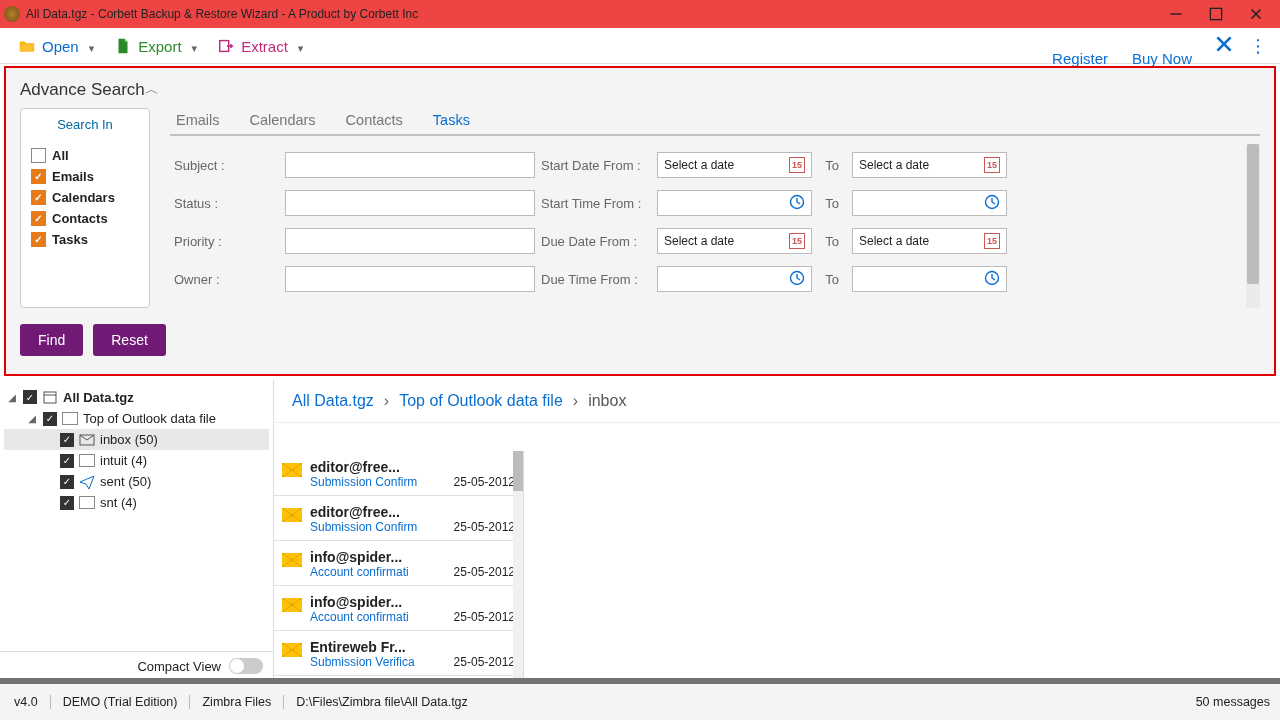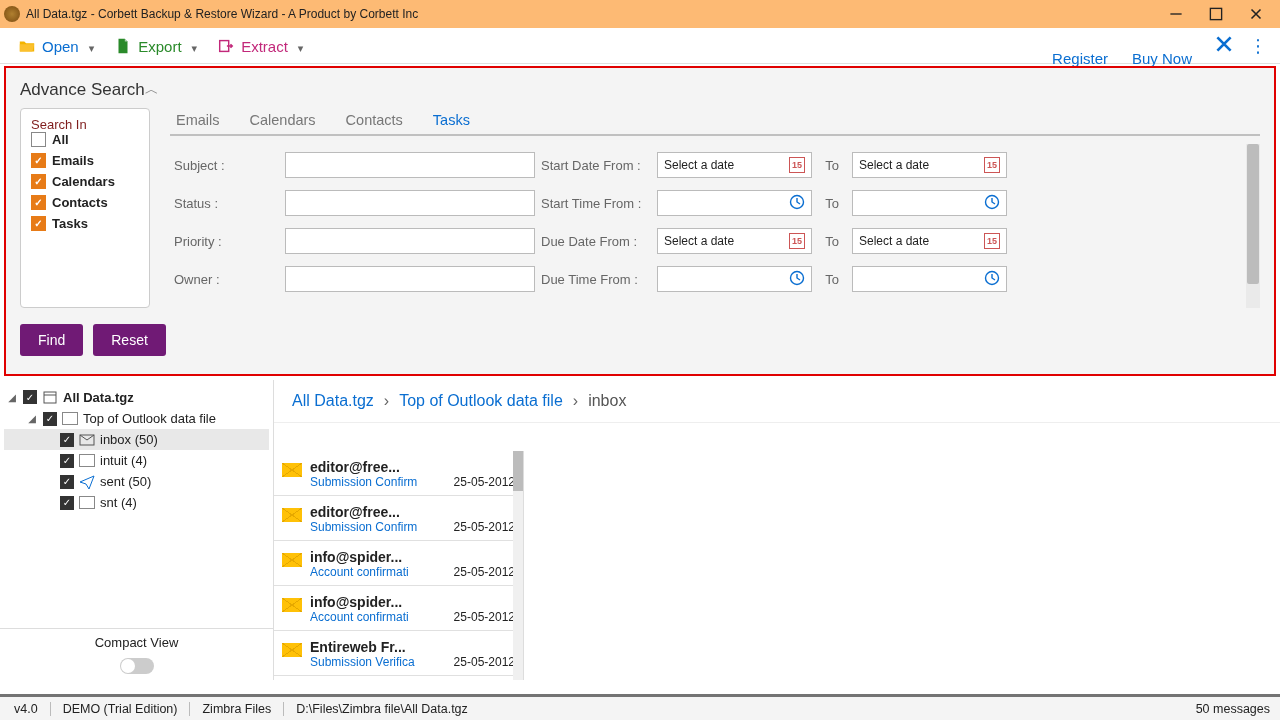--- a/index.html
+++ b/index.html
@@ -1,37 +1,37 @@
 <!DOCTYPE html>
 <html><head>
 <meta charset="utf-8">
 <style>
 * { margin:0; padding:0; box-sizing:border-box; font-family:"Segoe UI",Arial,sans-serif; }
 body { background:#fff; width:1280px; height:720px; overflow:hidden; font-size:13px; color:#222; }
-.titlebar { height:28px; display:flex; align-items:center; padding:0 4px; background:#fdba74; }
+.titlebar { height:28px; display:flex; align-items:center; padding:0 4px; background:#ef4444; }
 .titlebar .app-icon { width:16px; height:16px; margin-right:6px; border-radius:50%; background:radial-gradient(circle,#b08030,#7a4a10); }
 .titlebar .title { flex:1; font-size:12px; color:#222; }
 .titlebar .win-btn { width:40px; height:28px; display:flex; align-items:center; justify-content:center; cursor:pointer; color:#222;}
 .toolbar { height:36px; display:flex; align-items:center; padding:0 10px; border-bottom:1px solid #e0e0e0; gap:4px;}
 .tb-item { display:flex; align-items:flex-end; gap:6px; padding:4px 8px; cursor:pointer; font-size:15px; }
 .tb-open { color:#0a6ed1; }
 .tb-export { color:#2a8a2a; }
 .tb-extract { color:#c2287a; }
 .tb-spacer { flex:1; }
 .tb-link { color:#0a6ed1; font-size:15px; padding:4px 10px; cursor:pointer;margin-top:26px; }
 .tb-close { width:36px; text-align:center; color:#0a6ed1; cursor:pointer; }
 .tb-more { width:24px; text-align:center; color:#0a6ed1; cursor:pointer; font-size:18px; }
 .chevron { font-size:11px; color:#666; margin-left:4px;}
 .adv-box { border:2px solid #e00000; margin:2px 4px 4px 4px; background:#f4f4f4; position:relative; height:310px; overflow:hidden; }
 .adv-header { display:flex; align-items:center; padding:12px 14px 8px 14px; }
 .adv-header h2 { font-size:17px; font-weight:400; color:#333; }
 .adv-collapse { color:#888; cursor:pointer; font-size:14px;}
 .adv-body { display:flex; padding:0 14px 10px 14px; gap:20px; }
 .search-in { width:130px; background:#fff; border:1px solid #ccc; border-radius:4px; padding:8px 10px; }
-.search-in h3 { color:#7f1d1d; font-size:13px; font-weight:400; margin-bottom:0; }
+.search-in h3 { color:#0369a1; font-size:13px; font-weight:400; margin-bottom:16px;text-align:center; }
 .chk-row { display:flex; align-items:center; gap:6px; margin-bottom:6px; font-size:13px; font-weight:bold;}
 .chk { width:15px; height:15px; border:1px solid #888; display:inline-flex; align-items:center; justify-content:center; font-size:10px; color:#fff; }
 .chk.on { background:#e77b17; border-color:#e77b17; }
 .form-area { flex:1; position:relative; }
 .tabs { display:flex; gap:30px; border-bottom:2px solid #c0c0c0; padding:4px 6px 6px 6px; }
 .tab { color:#777; cursor:pointer; font-size:14.5px; }
 .tab.active { color:#0a6ed1; font-weight:500;}
 .form-scroll { position:absolute; right:0; top:36px; bottom:0; width:14px; background:#eaeaea;}
 .form-thumb { position:absolute; right:1px; top:0; width:12px; height:140px; background:#bcbcbc; border-radius:2px;}
 .form-grid { display:grid; grid-template-columns:105px 250px 110px 155px 28px 155px; row-gap:12px; column-gap:6px; padding:16px 4px; align-items:center; }
@@ -44,40 +44,40 @@
 .btn-row { padding:6px 14px 12px 14px; display:flex; gap:10px; }
 .btn { background:#701a75; color:#fff; border:none; padding:8px 18px; font-size:14px; border-radius:3px; cursor:pointer; }
 .lower { display:flex; height:300px; }
 .tree-pane { width:274px; border-right:1px solid #ddd; display:flex; flex-direction:column; }
 .tree { flex:1; padding:6px 4px; overflow:auto; font-size:13px;}
 .tree-row { display:flex; align-items:center; gap:5px; padding:3px 2px; cursor:pointer; }
 .tree-row.sel { background:#e8e8e8; }
 .tree-row .exp { width:12px; color:#666; font-size:10px; text-align:center;}
 .tree-row .tchk { width:14px; height:14px; background:#333; color:#fff; font-size:10px; display:inline-flex; align-items:center; justify-content:center;}
 .tree-row .fico { width:16px; height:13px; border:1px solid #888; display:inline-block;}
-.compact { border-top:1px solid #ddd; padding:6px 10px; display:flex; align-items:center; justify-content:flex-end; gap:8px; font-size:13px;background:#fff;flex-direction:column;}
+.compact { border-top:1px solid #ddd; padding:6px 10px; display:flex; align-items:center; justify-content:flex-end; gap:8px; font-size:13px;background:#fff;}
 .toggle { width:34px; height:16px; background:#ccc; border-radius:8px; position:relative; cursor:pointer;}
 .toggle::after { content:""; width:14px; height:14px; background:#fff; border-radius:50%; position:absolute; top:1px; left:1px;}
 .mail-pane { flex:1; display:flex; flex-direction:column; }
 .crumbs { padding:12px 18px; font-size:16px; color:#666; display:flex; gap:10px; align-items:center; border-bottom:1px solid #eee;}
 .crumbs .c { color:#0a6ed1; cursor:pointer;}
 .crumbs .cur { color:#555;}
 .mail-body { flex:1; display:flex;margin-top:28px; }
 .mail-list { width:250px; border-right:1px solid #ddd; overflow-y:hidden; position:relative; }
 .msg { border-bottom:1px solid #e0e0e0; padding:8px 8px 6px 8px; display:flex; gap:8px; cursor:pointer;}
 .msg-ic { width:20px; height:14px; background:#ffc107; margin-top:4px; position:relative;}
 .msg-ic::after { content:""; position:absolute; inset:0; background:linear-gradient(to bottom right,transparent 48%,#e6a800 48% 52%,transparent 52%),linear-gradient(to bottom left,transparent 48%,#e6a800 48% 52%,transparent 52%);}
 .msg-txt { flex:1; min-width:0;}
 .msg-from { font-weight:bold; font-size:14px; white-space:nowrap; overflow:hidden; text-overflow:ellipsis;}
 .msg-row2 { display:flex; justify-content:space-between; font-size:12px; gap:4px;}
 .msg-sub { color:#0a6ed1; white-space:nowrap; overflow:hidden; text-overflow:ellipsis; flex:1;}
 .msg-date { color:#222;}
 .ml-scroll { position:absolute; right:0; top:0; width:10px; height:100%; background:#f0f0f0;}
 .ml-thumb { width:10px; height:40px; background:#bcbcbc; position:absolute; top:0;}
-.status { position:fixed; bottom:0; left:0; right:0; height:26px; border-top:3px solid #737373; background:#f4f4f4; display:flex; align-items:center; font-size:12.5px; padding:0 10px;}
+.status { position:fixed; bottom:0; left:0; right:0; height:42px; border-top:6px solid #737373; background:#f4f4f4; display:flex; align-items:center; font-size:12.5px; padding:0 10px;}
 .status .cell { padding:0 12px; border-right:1px solid #bbb;}
 .status .cell:first-child{padding-left:4px;}
 .status .sp { flex:1;}
 svg.ic { width:18px; height:18px; }
 </style>
 </head>
 <body>
 
 <div class="titlebar">
   <div class="app-icon"></div>

